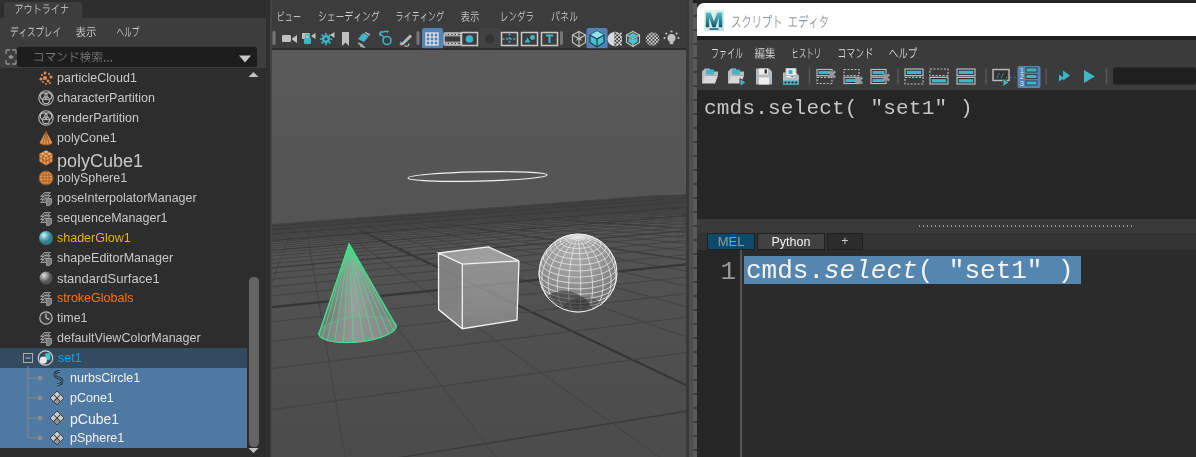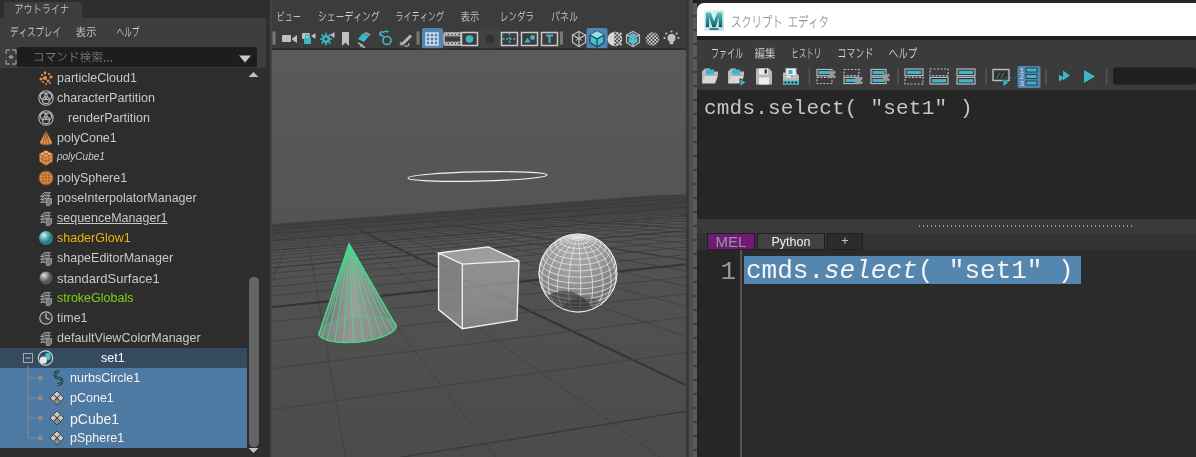--- a/index.html
+++ b/index.html
@@ -224,33 +224,33 @@
       </g>
       <circle cx="40" cy="378" r="2.6" fill="#8a8a8a"></circle>
       <circle cx="40" cy="398" r="2.6" fill="#8a8a8a"></circle>
       <circle cx="40" cy="418" r="2.6" fill="#8a8a8a"></circle>
       <circle cx="40" cy="438" r="2.6" fill="#8a8a8a"></circle>
       <rect x="23.5" y="353.5" width="9" height="9" fill="none" stroke="#aaaaaa" stroke-width="1"></rect>
       <path d="M25.5 358 h5" stroke="#aaaaaa" stroke-width="1.2"></path>
     </svg>
 <div class="abs" style="left:57px;top:71px;font-size:12.5px;color:#c8c8c8;white-space:nowrap;">particleCloud1</div>
 <div class="abs" style="left:57px;top:91px;font-size:12.5px;color:#c8c8c8;white-space:nowrap;">characterPartition</div>
-<div class="abs" style="left:57px;top:111px;font-size:12.5px;color:#c8c8c8;white-space:nowrap;margin-left:11px;">renderPartition</div>
+<div class="abs" style="left:57px;top:111px;font-size:12.5px;color:#c8c8c8;white-space:nowrap;">renderPartition</div>
 <div class="abs" style="left:57px;top:131px;font-size:12.5px;color:#c8c8c8;white-space:nowrap;">polyCone1</div>
-<div class="abs" style="left:57px;top:151px;font-size:10px;color:#c8c8c8;white-space:nowrap;font-style:italic;">polyCube1</div>
+<div class="abs" style="left:57px;top:151px;font-size:18px;color:#c8c8c8;white-space:nowrap;">polyCube1</div>
 <div class="abs" style="left:57px;top:171px;font-size:12.5px;color:#c8c8c8;white-space:nowrap;">polySphere1</div>
 <div class="abs" style="left:57px;top:191px;font-size:12.5px;color:#c8c8c8;white-space:nowrap;">poseInterpolatorManager</div>
-<div class="abs" style="left:57px;top:211px;font-size:12.5px;color:#c8c8c8;white-space:nowrap;text-decoration:underline;">sequenceManager1</div>
+<div class="abs" style="left:57px;top:211px;font-size:12.5px;color:#c8c8c8;white-space:nowrap;">sequenceManager1</div>
 <div class="abs" style="left:57px;top:231px;font-size:12.5px;color:#eab308;white-space:nowrap;">shaderGlow1</div>
 <div class="abs" style="left:57px;top:251px;font-size:12.5px;color:#c8c8c8;white-space:nowrap;">shapeEditorManager</div>
 <div class="abs" style="left:57px;top:271px;font-size:13px;color:#c8c8c8;white-space:nowrap;">standardSurface1</div>
-<div class="abs" style="left:57px;top:291px;font-size:12.5px;color:#84cc16;white-space:nowrap;">strokeGlobals</div>
+<div class="abs" style="left:57px;top:291px;font-size:12.5px;color:#f97316;white-space:nowrap;">strokeGlobals</div>
 <div class="abs" style="left:57px;top:311px;font-size:12.5px;color:#c8c8c8;white-space:nowrap;">time1</div>
 <div class="abs" style="left:57px;top:331px;font-size:12.5px;color:#c8c8c8;white-space:nowrap;">defaultViewColorManager</div>
-<div class="abs" style="left:58px;top:351px;font-size:12.5px;color:#ffffff;white-space:nowrap;margin-left:43px;">set1</div>
+<div class="abs" style="left:58px;top:351px;font-size:12.5px;color:#0ea5e9;white-space:nowrap;">set1</div>
 <div class="abs" style="left:70px;top:371px;font-size:12.5px;color:#f2f2f2;white-space:nowrap;">nurbsCircle1</div>
 <div class="abs" style="left:70px;top:391px;font-size:12.5px;color:#f2f2f2;white-space:nowrap;">pCone1</div>
 <div class="abs" style="left:70px;top:411px;font-size:14px;color:#f2f2f2;white-space:nowrap;text-align:center;">pCube1</div>
 <div class="abs" style="left:70px;top:431px;font-size:12.5px;color:#f2f2f2;white-space:nowrap;">pSphere1</div>
 <div class="abs" style="left:266px;top:0;width:6px;height:457px;background:#2f2f2f;"></div>
 <div class="abs" style="left:270px;top:0;width:2px;height:457px;background:#434343;"></div>
 <div class="abs" style="left:272px;top:0;width:422px;height:50px;background:#3c3c3c;"></div>
 <svg class="abs" style="left:272px;top:0" width="422" height="50" viewBox="272 0 422 50">
       <g fill="#d4d4d4">
         <g transform="translate(276.6,21.0) scale(0.00813,-0.01200)">
@@ -917,21 +917,21 @@
       <g transform="translate(1106.5,76.5)">
         <rect x="-0.7" y="-8" width="1.4" height="16" fill="#595959"></rect>
       </g>
       <rect x="1113" y="67.5" width="83" height="17" rx="3" fill="#1f1f1f"></rect>
     </svg>
 <div class="abs" style="left:697px;top:90px;width:499px;height:129px;background:#262626;"></div>
 <div class="abs" style="left:704px;top:97px;font-family:'Liberation Mono',monospace;font-size:21px;color:#c6c6c6;white-space:pre;letter-spacing:0.2px;">cmds.select( "set1" )</div>
 <div class="abs" style="left:697px;top:219px;width:499px;height:14px;background:#3a3a3a;"></div>
 <div class="abs" style="left:919px;top:225px;width:216px;height:2px;background:repeating-linear-gradient(90deg,#9a9a9a 0 1px,transparent 1px 4px);"></div>
 <div class="abs" style="left:697px;top:233px;width:499px;height:17px;background:#333333;"></div>
-<div class="abs" style="left:707px;top:233px;width:48px;height:17px;background:#701a75;border:1px solid #1f1f1f;box-sizing:border-box;color:#999999;font-size:15px;text-align:center;line-height:16px;">MEL</div>
+<div class="abs" style="left:707px;top:233px;width:48px;height:17px;background:#0c4a6e;border:1px solid #1f1f1f;box-sizing:border-box;color:#999999;font-size:13px;text-align:center;line-height:16px;">MEL</div>
 <div class="abs" style="left:757px;top:233px;width:68px;height:17px;background:#414141;border:1px solid #1f1f1f;box-sizing:border-box;color:#f0f0f0;font-size:12.5px;text-align:center;line-height:16px;">Python</div>
 <div class="abs" style="left:827px;top:233px;width:36px;height:17px;background:#2c2c2c;border:1px solid #1f1f1f;box-sizing:border-box;color:#cccccc;font-size:12.5px;text-align:center;line-height:15px;">+</div>
 <div class="abs" style="left:697px;top:250px;width:499px;height:207px;background:#262626;"></div>
 <div class="abs" style="left:740px;top:250px;width:2px;height:207px;background:#555555;"></div>
 <div class="abs" style="left:742px;top:250px;width:454px;height:207px;background:#2b2b2b;"></div>
 <div class="abs" style="left:744px;top:256px;width:337px;height:28px;background:#5586b0;"></div>
 <div class="abs" style="left:714px;top:257px;width:22px;height:26px;font-family:'Liberation Mono',monospace;font-size:26px;color:#999999;text-align:right;">1</div>
 <div class="abs" style="left:746px;top:256px;font-family:'Liberation Mono',monospace;font-size:26px;color:#f5f5f5;white-space:pre;">cmds.<i>select</i>( "set1" )</div>
 </div>
 </body></html>

